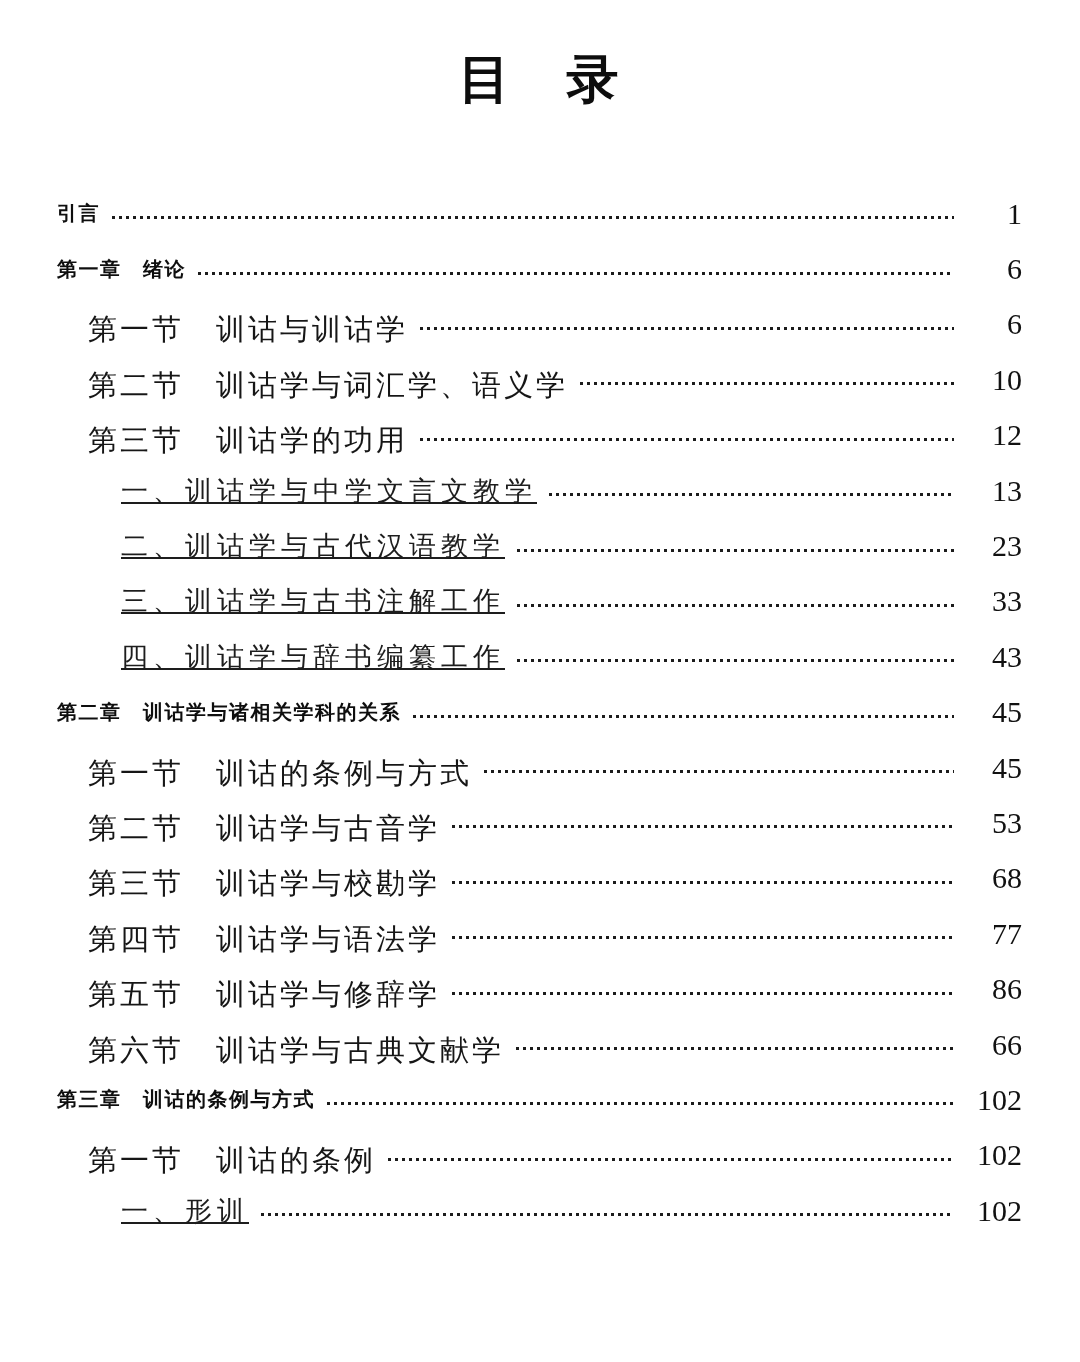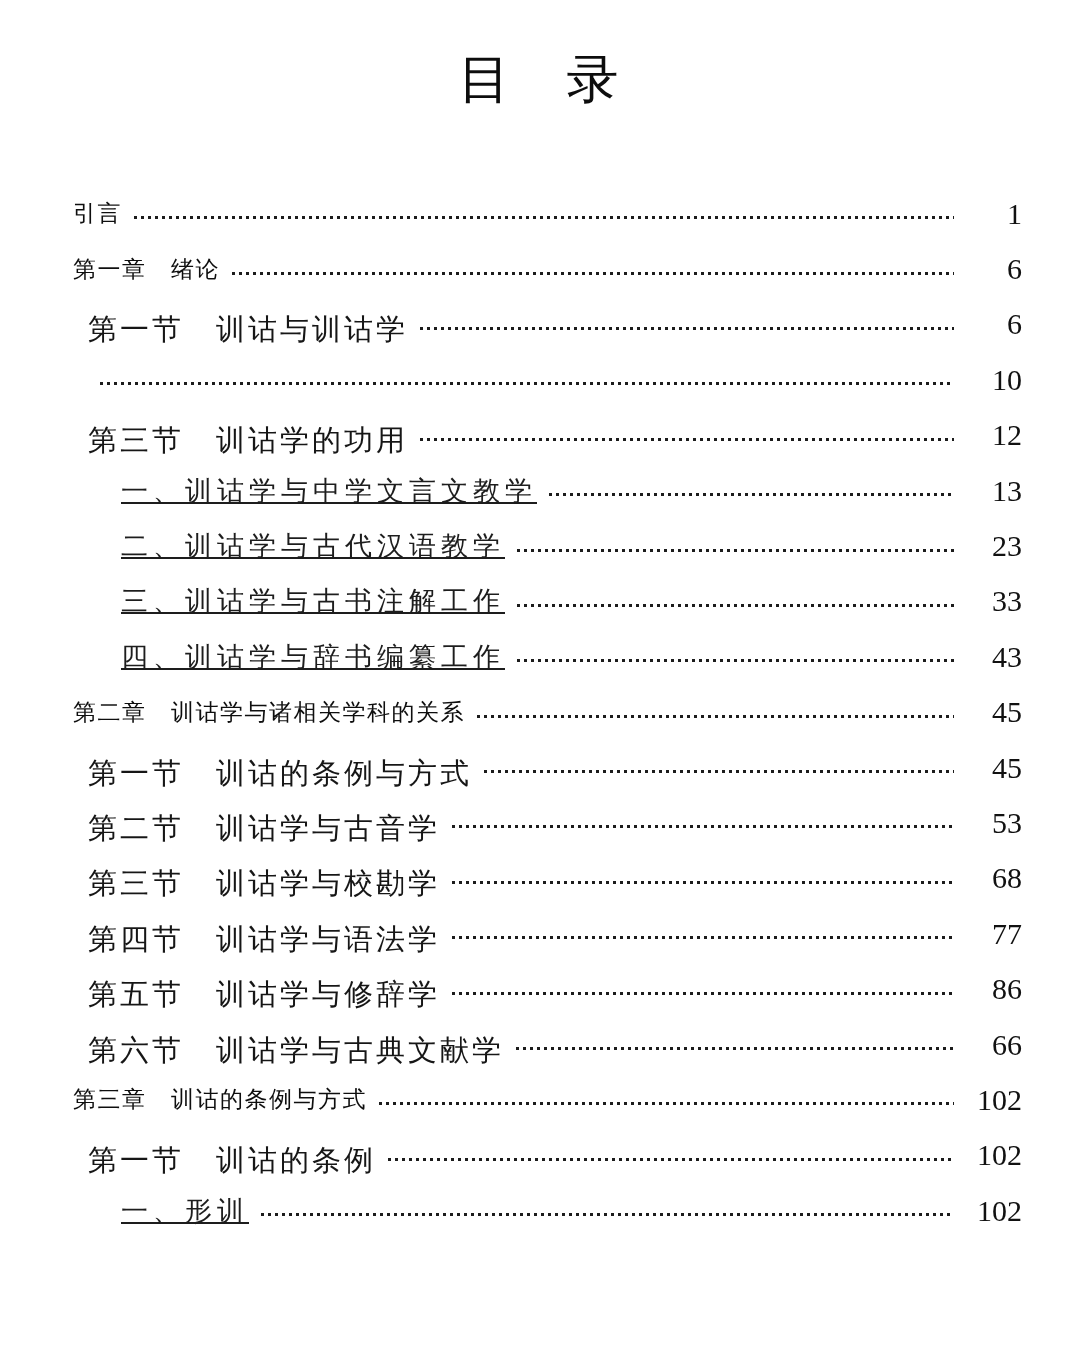--- a/index.html
+++ b/index.html
@@ -11,39 +11,38 @@
     overflow: hidden;
   }
   .sheet {
     box-sizing: border-box;
     width: 1080px; height: 1362px;
     padding: 48px 58px 0 57px;
   }
   .doc-title {
     text-align: center;
     font-size: 52px;
-    font-weight: normal;
+    font-weight: bold;
     letter-spacing: 2px;
     line-height: 64px;
     color: #0d0d0d;
   }
   .toc { margin-top: 74px; }
   .row {
     display: flex;
     align-items: center;
     height: 55.4px;
   }
   .label { white-space: nowrap; }
   .level-chapter .label {
     font-family: "Liberation Sans", "DejaVu Sans", sans-serif;
-    font-weight: normal;
-    font-size: 23px;
+    font-weight: bold;
+    font-size: 20px;
     letter-spacing: 1.5px;
     color: #0e0e0e;
-    margin-left: 16px;
   }
   .level-section { padding-left: 31px; }
   .level-section .label {
     font-size: 29px;
     letter-spacing: 3px;
     color: #161616;
     margin-top: 12px;
   }
   .level-item { padding-left: 64px; }
   .level-item .label {
@@ -89,20 +88,21 @@
       <span class="page-num">6</span>
     </div>
 
     <div class="row level-section">
       <span class="label">第一节　训诂与训诂学</span>
       <span class="leader"></span>
       <span class="page-num">6</span>
     </div>
 
     <div class="row level-section">
+      <span class="label">第二节　训诂学与词汇学、语义学</span>
       <span class="leader"></span>
       <span class="page-num">10</span>
     </div>
 
     <div class="row level-section">
       <span class="label">第三节　训诂学的功用</span>
       <span class="leader"></span>
       <span class="page-num">12</span>
     </div>
 

